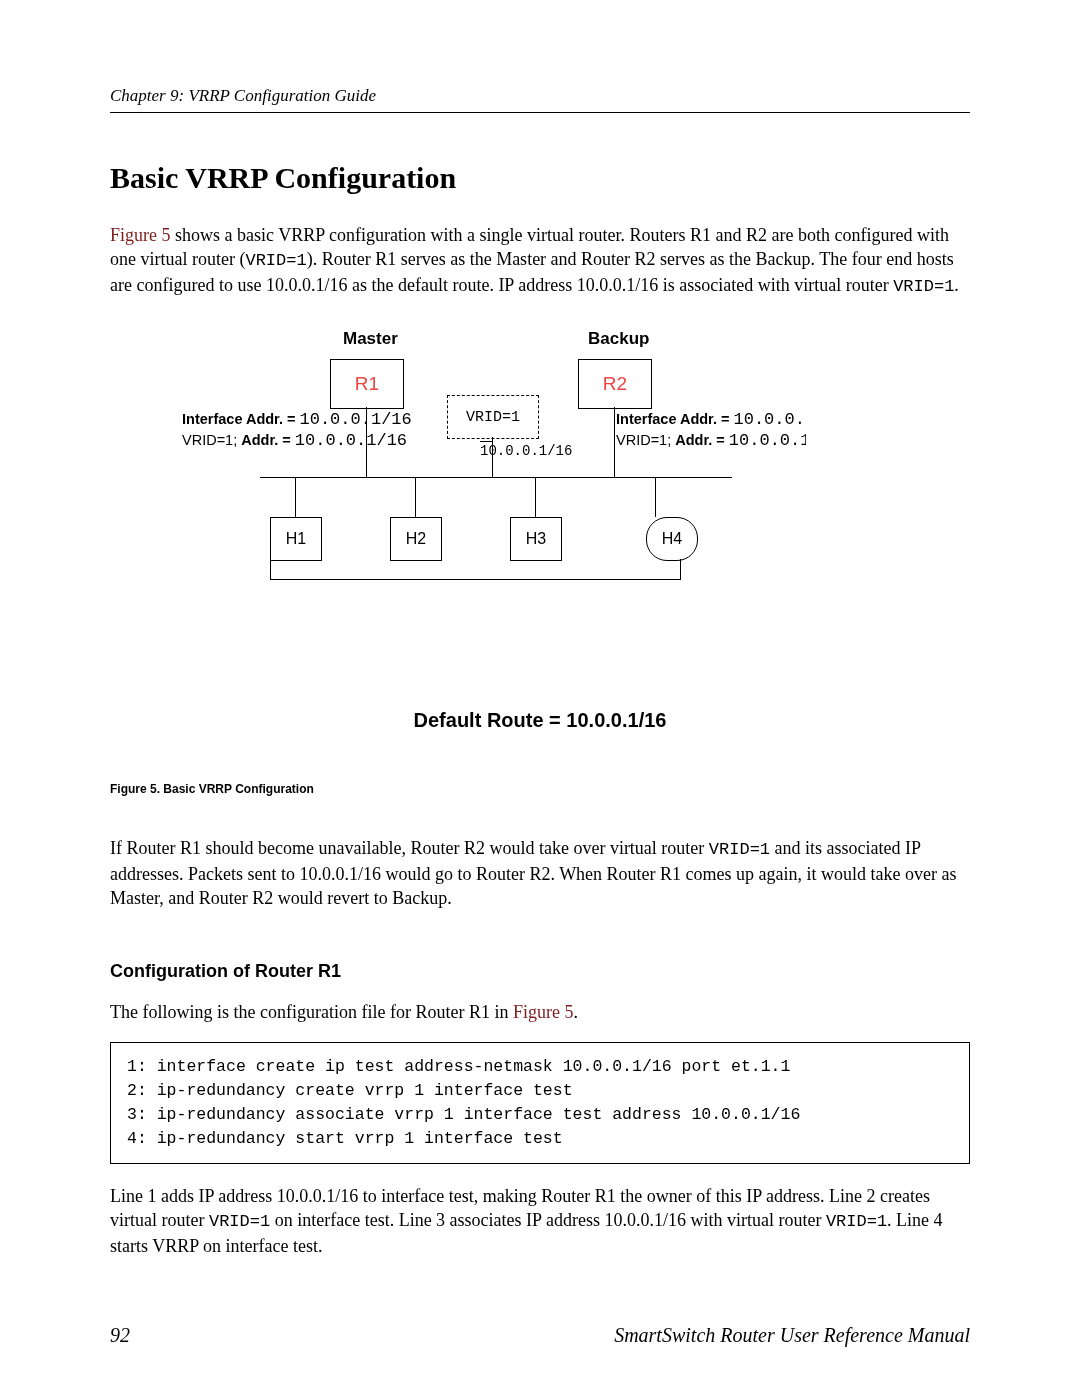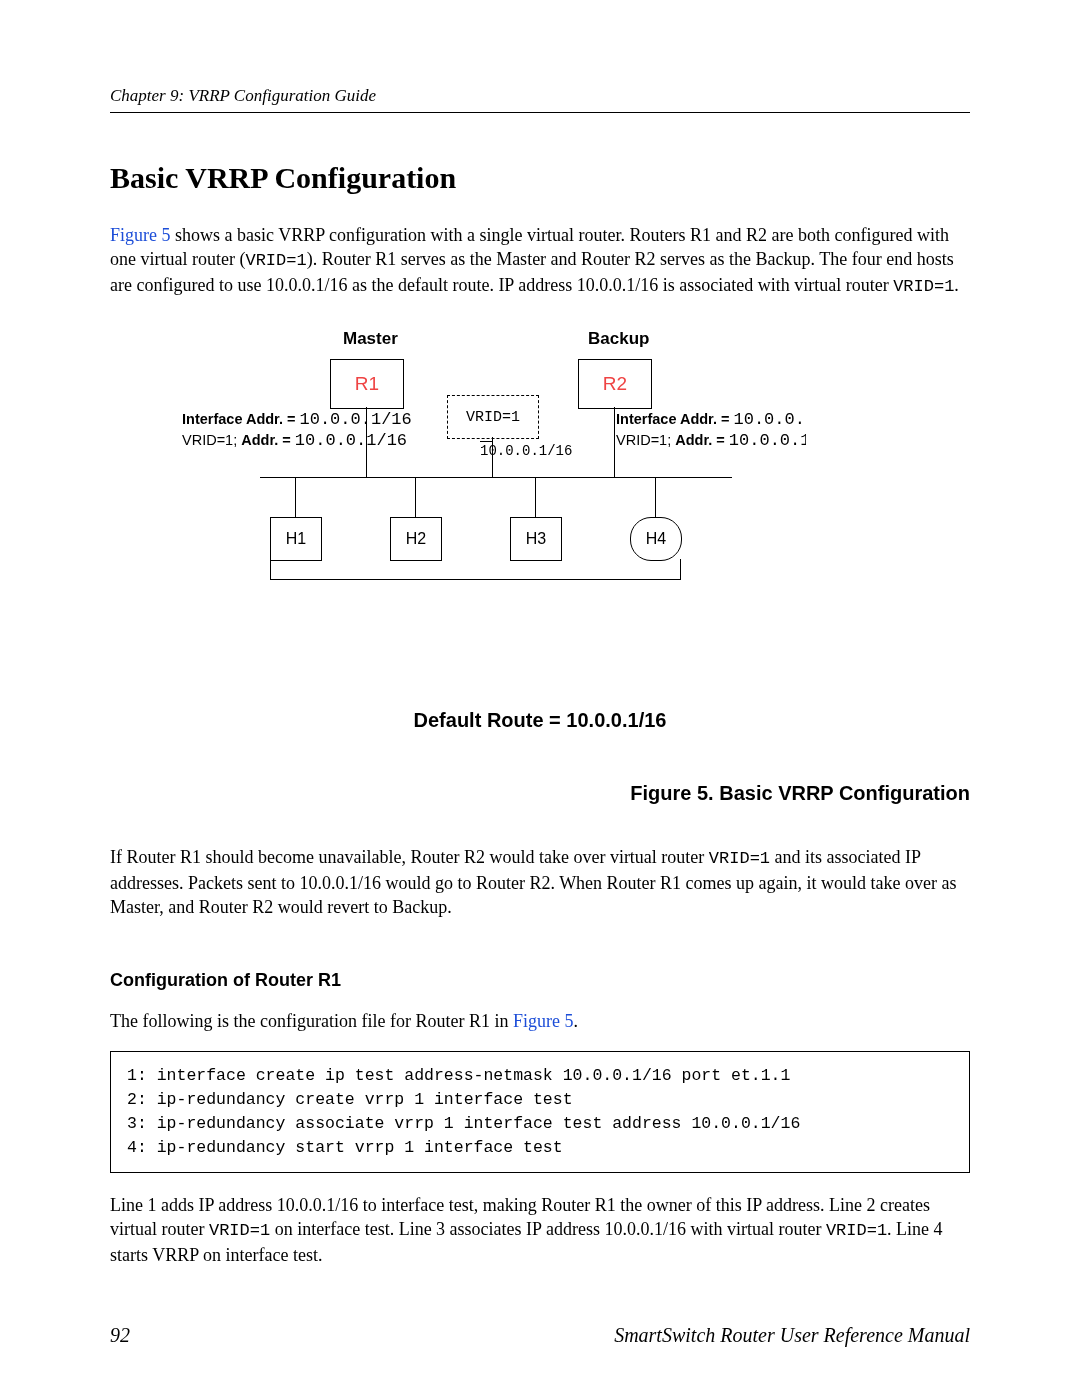--- a/index.html
+++ b/index.html
@@ -29,37 +29,37 @@
     margin: 12px 0 28px 0;
   }
   .indent {
     margin-left: 80px;
   }
   .body-text {
     font-size: 18px;
     line-height: 1.35;
     margin: 0 0 18px 0;
   }
-  .ref-link { color: #1d4ed8; }
+  .ref-link { color: #7f1d1d; }
   .mono { font-family: "Courier New", monospace; font-size: 17px; }
   .sans { font-family: "Segoe UI", Arial, Helvetica, sans-serif; }
 
   .figure { position: relative; width: 700px; height: 320px; margin: 30px auto 12px auto; }
   .abs { position: absolute; }
   .role-label { font-weight: bold; font-size: 17px; }
   .router-box { position:absolute; width:72px; height:48px; border:1px solid #000; display:flex; align-items:center; justify-content:center; background:#fff;}
   .router-name { color:#ef4444; font-size:19px; }
   .vr-box { position:absolute; width:90px; height:42px; border:1px dashed #000; display:flex; align-items:center; justify-content:center; background:#fff;}
   .host-box {position:absolute; width:50px; height:42px; border:1px solid #000; display:flex; align-items:center; justify-content:center; background:#fff;}
   .hline { position:absolute; height:1px; background:#000;}
   .vline { position:absolute; width:1px; background:#000;}
   .addr-block { position:absolute; font-size:14.5px; line-height:1.25; white-space:nowrap;}
 
   .default-route { text-align:center; font-weight:bold; font-size:20px; margin-top:60px;}
-  .fig-caption   { text-align:right; font-weight:bold; font-size:20px; margin:50px 0 40px 0;}
+  .fig-caption   { text-align:left; font-weight:bold; font-size:12px; margin:50px 0 40px 0;}
 
   .subhead { font-weight:bold; font-size:18px; margin:50px 0 18px 0;}
   .code-box { border:1px solid #000; padding:12px 16px; font-family:"Courier New",monospace; font-size:16.5px; line-height:1.45; margin:16px 0 20px 0; white-space:pre;}
 
   .footer { position:absolute; bottom:50px; left:110px; right:110px; display:flex; justify-content:space-between; font-style:italic; font-size:20px;}
 </style>
 </head>
 <body>
 
 <div class="page">
@@ -110,21 +110,21 @@
 
     <div class="host-box" style="left:80px;  top:188px;">
         <span>H1</span>
       </div>
     <div class="host-box" style="left:200px; top:188px;">
         <span>H2</span>
       </div>
     <div class="host-box" style="left:320px; top:188px;">
         <span>H3</span>
       </div>
-    <div class="host-box" style="left:440px; top:188px;border-radius:21px;">
+    <div class="host-box" style="left:456px; top:188px;border-radius:21px;">
         <span>H4</span>
       </div>
 
     <div class="vline" style="left:80px;  top:230px; height:20px;"></div>
     <div class="vline" style="left:490px; top:230px; height:20px;"></div>
     <div class="hline" style="left:80px;  top:250px; width:411px;"></div>
   </div>
 
   <div class="default-route sans">Default Route = 10.0.0.1/16</div>
   <div class="fig-caption sans">Figure 5.  Basic VRRP Configuration</div>

